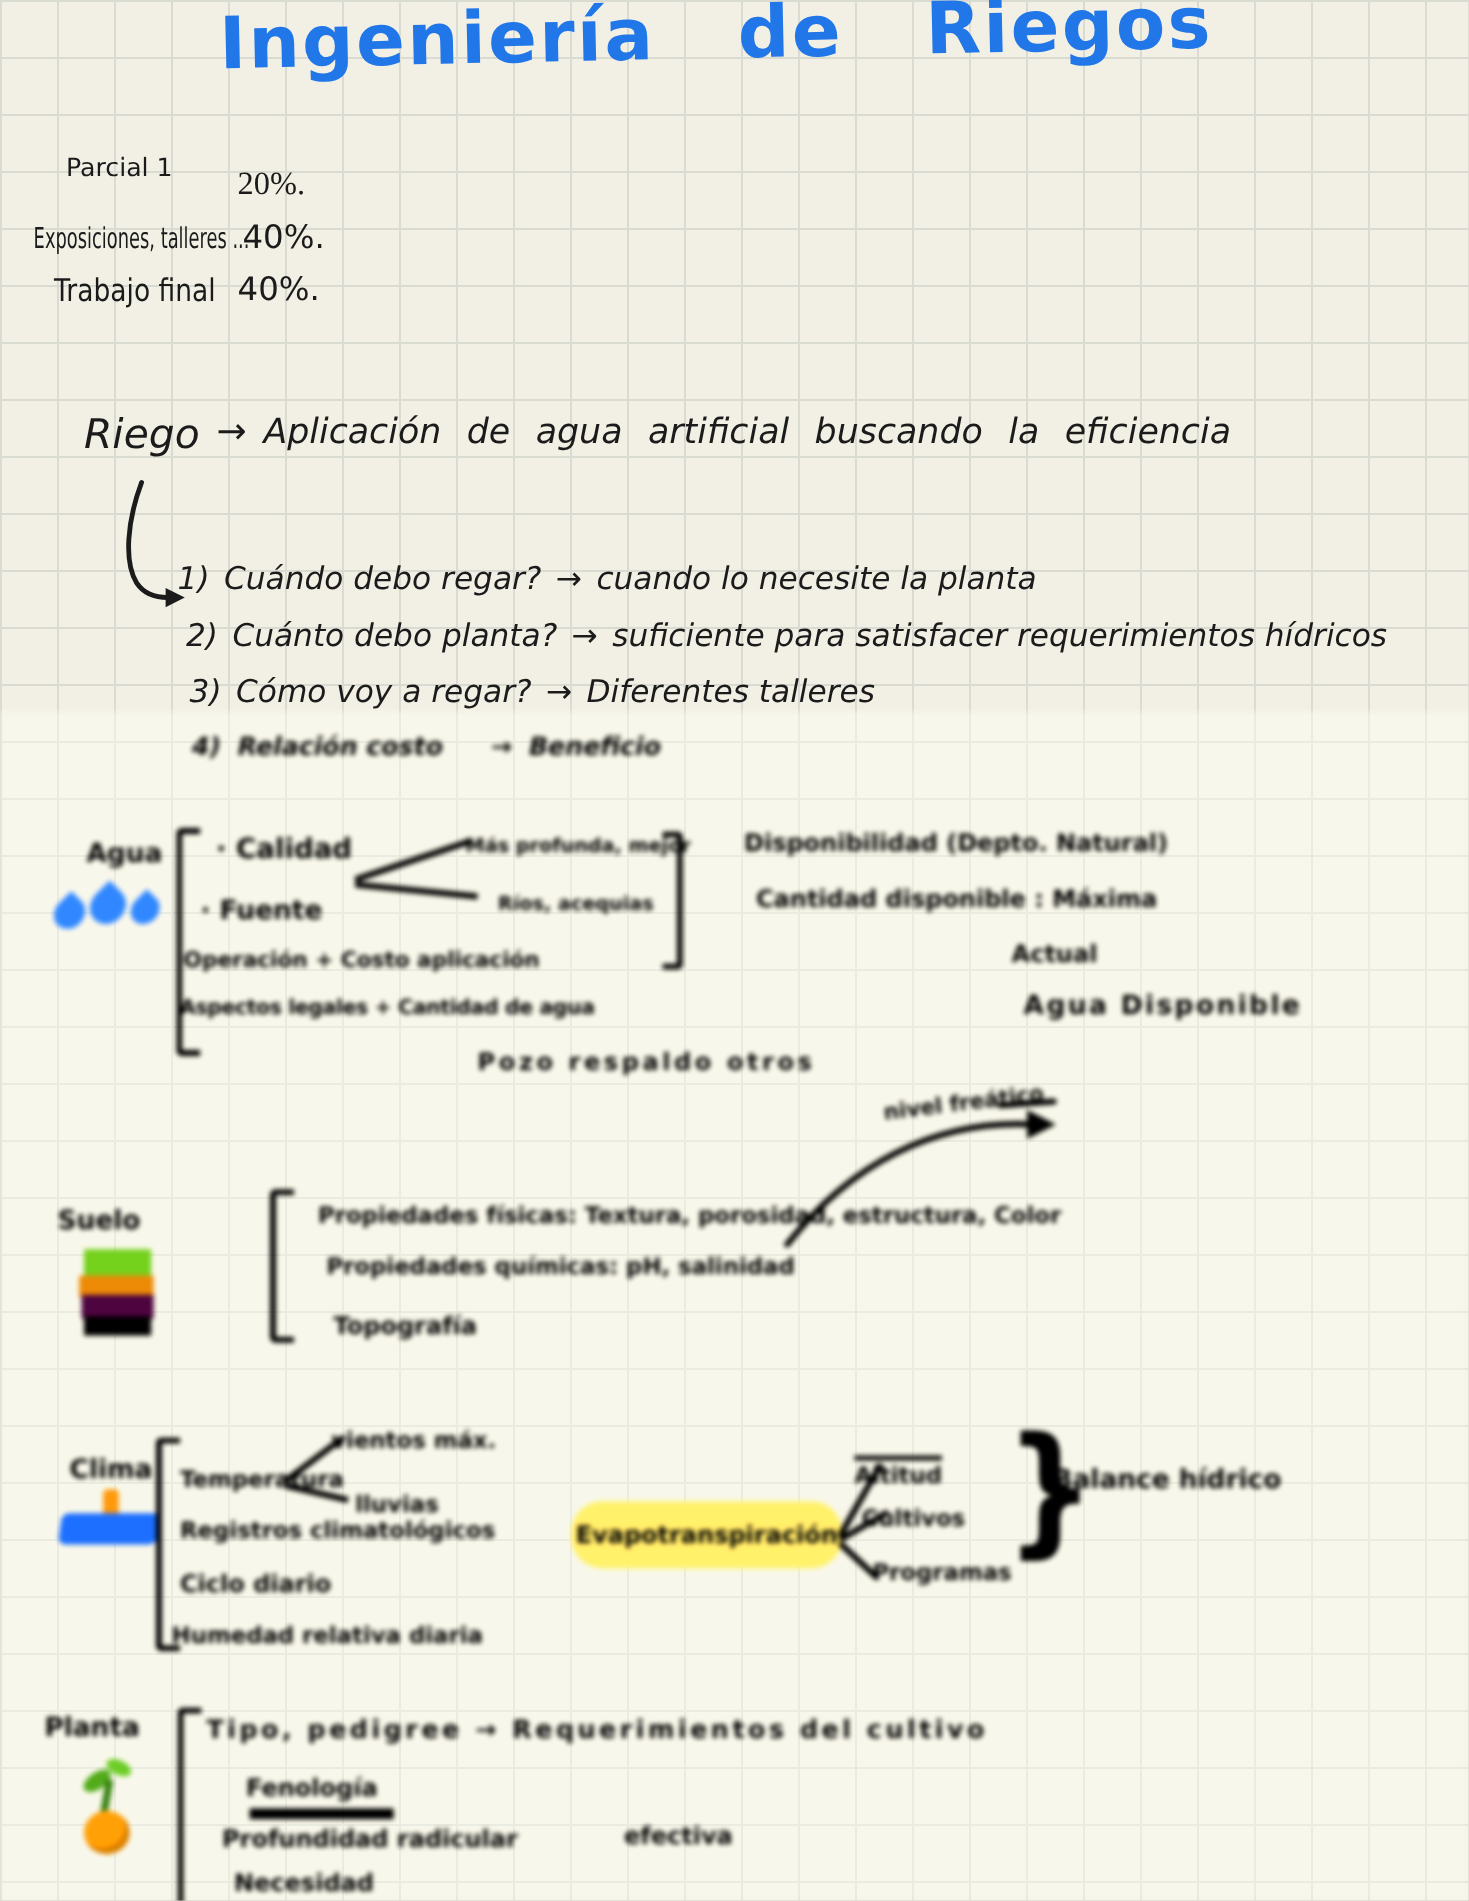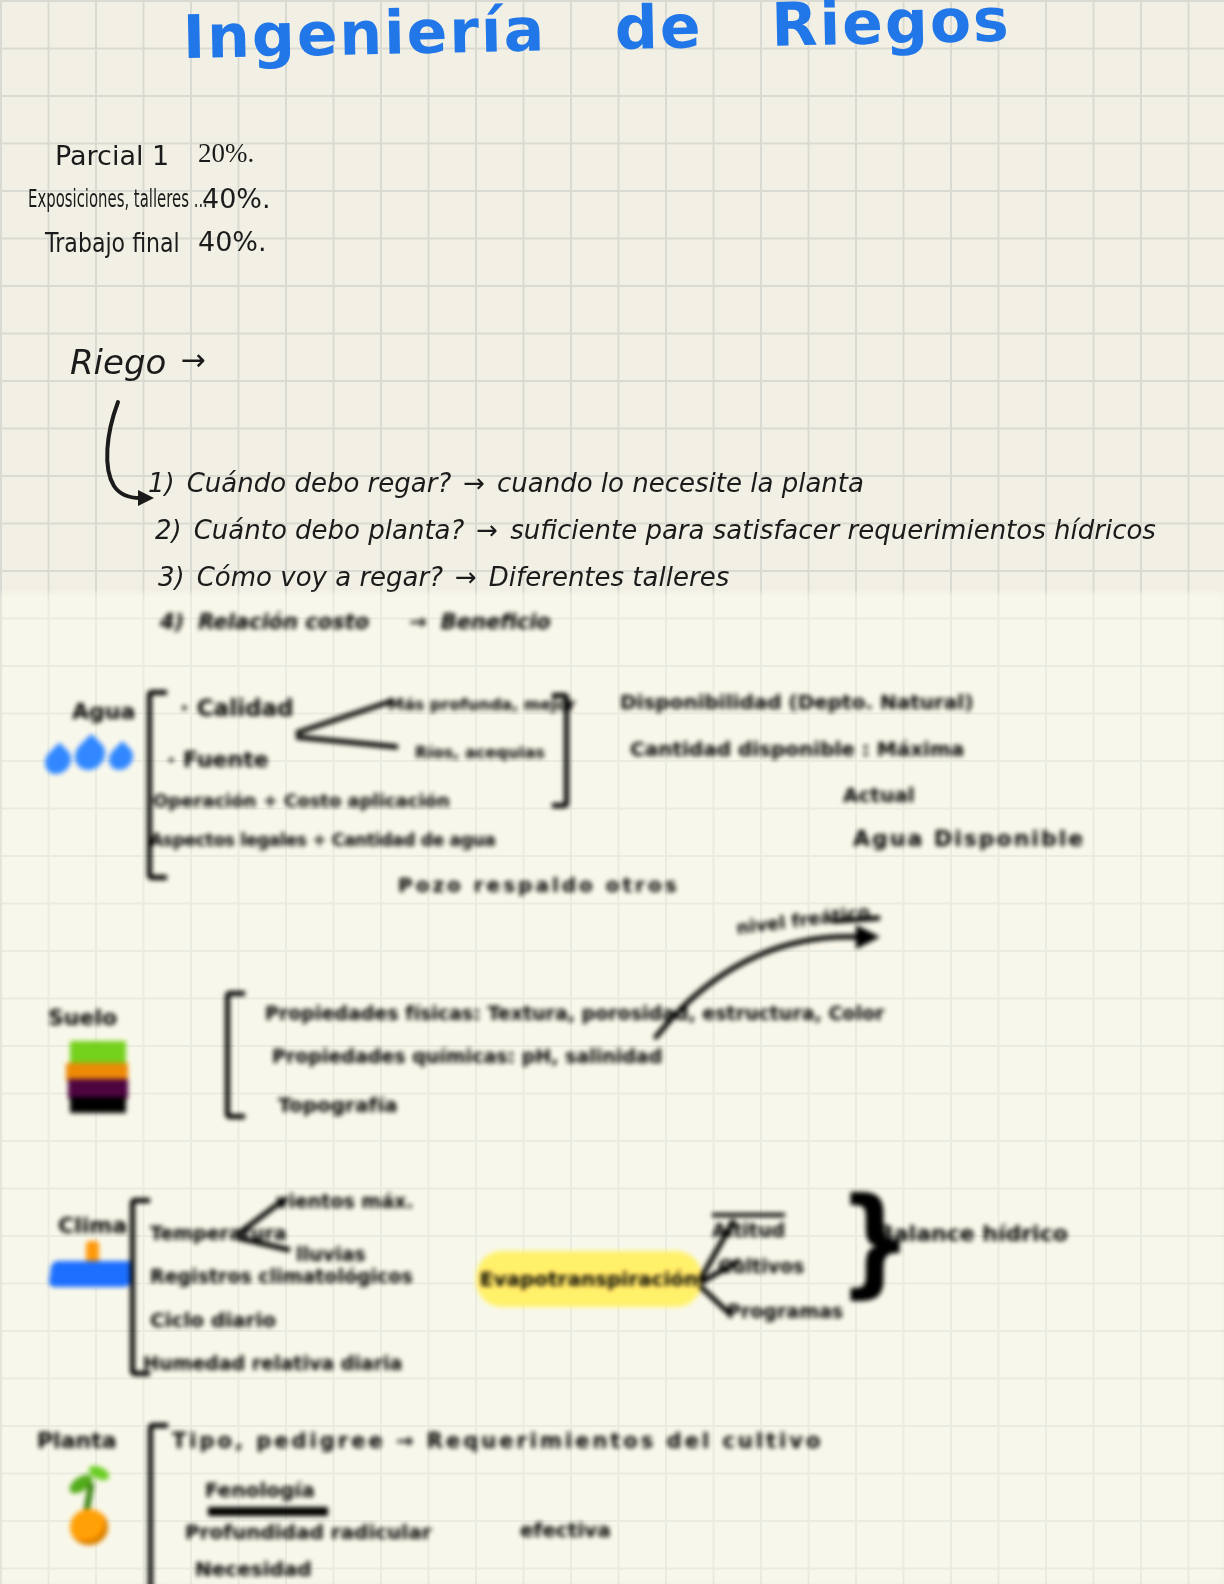--- a/index.html
+++ b/index.html
@@ -32,30 +32,31 @@
   .drop{position:absolute; background:#3e86f2; border-radius:0 50% 50% 50%; transform:rotate(45deg);}
   svg.ink{position:absolute; overflow:visible;}
 </style>
 </head>
 <body>
 
 <div class="page">
 
   <div class="hw blue title">Ingeniería de Riegos</div>
 
-  <span class="hw" style="left:55px;top:140px;font-size:27px;">Parcial 1</span>
+  <span class="hw" style="left:55px;top:128px;font-size:21px;">Parcial 1</span>
   <span class="hw" style="left:198px;top:138px;font-size:27px;font-family:Liberation Serif, serif;">20%.</span>
   <span class="hw" style="left:28px;top:185px;font-size:24px;transform:scaleX(.62);transform-origin:left top;">Exposiciones, talleres ...</span>
   <span class="hw" style="left:202px;top:183px;font-size:27px;">40%.</span>
   <span class="hw" style="left:45px;top:228px;font-size:26px;transform:scaleX(.85);transform-origin:left top;">Trabajo final</span>
   <span class="hw" style="left:198px;top:226px;font-size:27px;">40%.</span>
 
   <div class="hw row" style="left:70px;top:342px;gap:14px;">
     <span style="font-size:34px;">Riego</span>
     <span style="font-size:30px;">→</span>
+    <span style="font-size:29px;word-spacing:12px;">Aplicación de agua artificial buscando la eficiencia</span>
   </div>
 
   <svg class="ink" style="left:94px;top:398px;" width="64" height="108" viewBox="0 0 64 108">
     <path d="M24,4 C12,36 9,70 20,88 C26,97 36,100 46,100" fill="none" stroke="#1b1b1b" stroke-width="4" stroke-linecap="round"></path>
     <polygon points="44,92 60,100 44,108" fill="#1b1b1b"></polygon>
   </svg>
 
   <div class="hw row" style="left:148px;top:468px;gap:12px;font-size:26px;">
     <span>1)</span>
     <span>Cuándo debo regar?</span>

